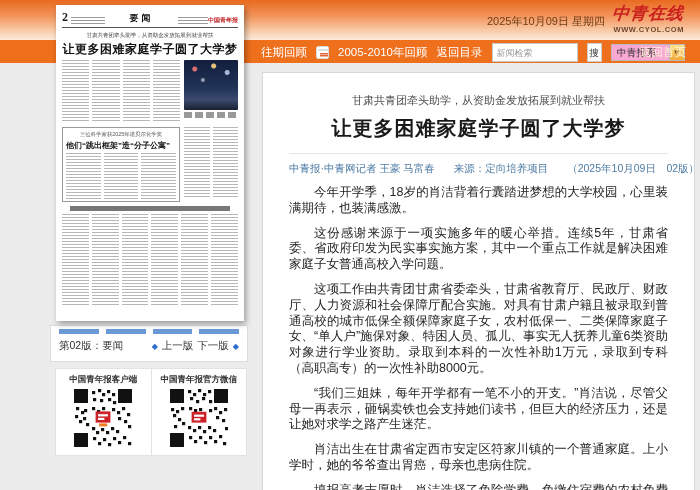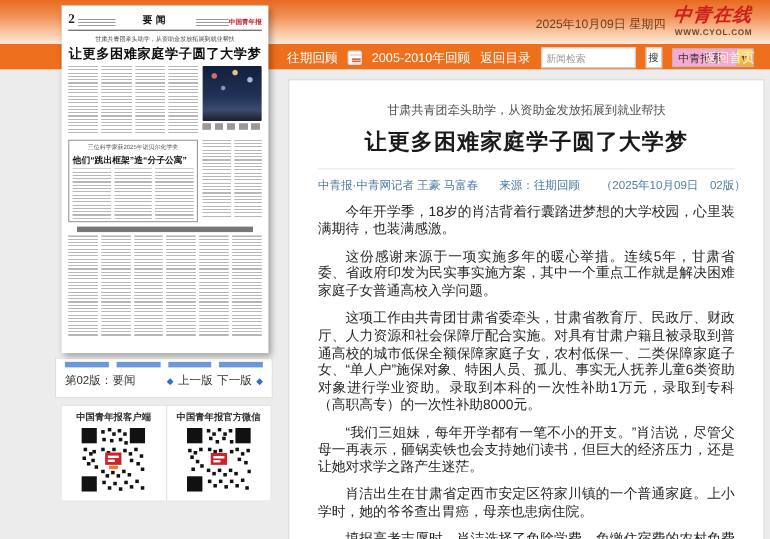--- a/index.html
+++ b/index.html
@@ -343,21 +343,21 @@
     </svg>
   </div>
 </div>
 
 <div class="article-panel">
   <div class="art-kicker">甘肃共青团牵头助学，从资助金发放拓展到就业帮扶</div>
   <h1 class="art-title">让更多困难家庭学子圆了大学梦</h1>
   <div class="art-rule"></div>
   <div class="art-byline">
     <span>中青报·中青网记者 王豪 马富春</span>
-    <span class="gap">来源：往期回顾</span>
+    <span class="gap">来源：定向培养项目</span>
     <span class="gap">（2025年10月09日　02版）</span>
   </div>
   <div class="art-body">
       <p class="art-p">今年开学季，18岁的肖洁背着行囊踏进梦想的大学校园，心里装满期待，也装满感激。</p>
       <p class="art-p">这份感谢来源于一项实施多年的暖心举措。连续5年，甘肃省委、省政府印发为民实事实施方案，其中一个重点工作就是解决困难家庭子女普通高校入学问题。</p>
       <p class="art-p">这项工作由共青团甘肃省委牵头，甘肃省教育厅、民政厅、财政厅、人力资源和社会保障厅配合实施。对具有甘肃户籍且被录取到普通高校的城市低保全额保障家庭子女，农村低保一、二类保障家庭子女、“单人户”施保对象、特困人员、孤儿、事实无人抚养儿童6类资助对象进行学业资助。录取到本科的一次性补助1万元，录取到专科（高职高专）的一次性补助8000元。</p>
       <p class="art-p">“我们三姐妹，每年开学都有一笔不小的开支。”肖洁说，尽管父母一再表示，砸锅卖铁也会支持她们读书，但巨大的经济压力，还是让她对求学之路产生迷茫。</p>
       <p class="art-p">肖洁出生在甘肃省定西市安定区符家川镇的一个普通家庭。上小学时，她的爷爷查出胃癌，母亲也患病住院。</p>
       <p class="art-p">填报高考志愿时，肖洁选择了免除学费、免缴住宿费的农村免费医疗人才专项（专科）定向培养项目，报考甘肃卫生职业学院临床医学专业，但她仍为开学后的生活费发愁。一笔经团组织及时对接发放的8000元资助金，让她从容进入大学。</p>
     </div>

